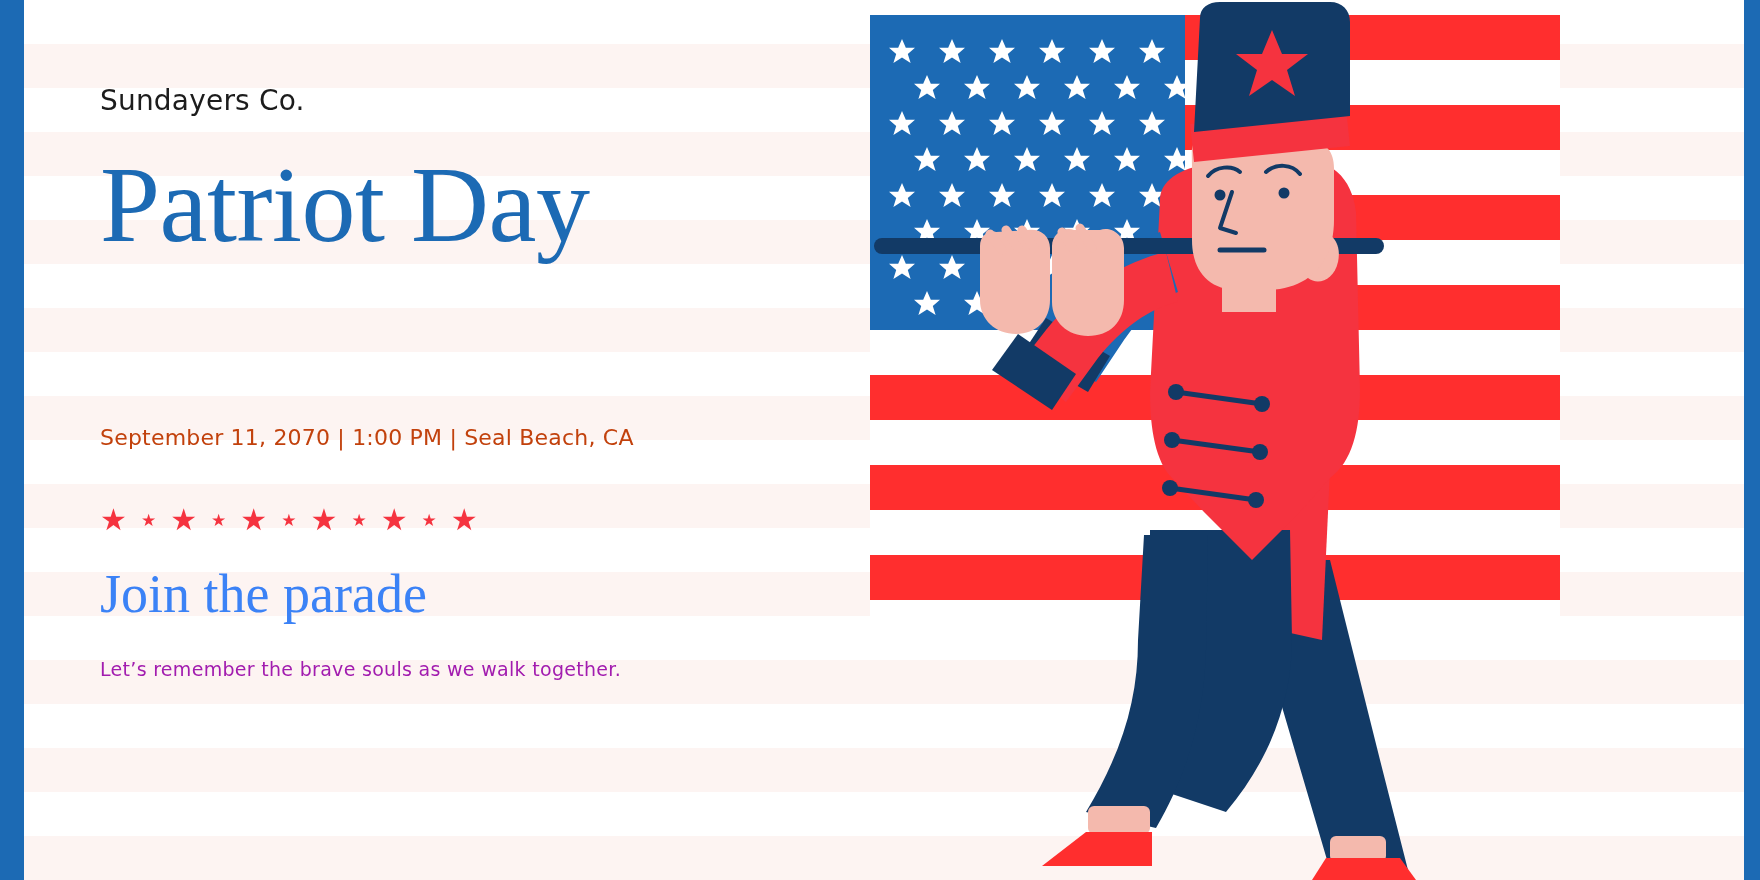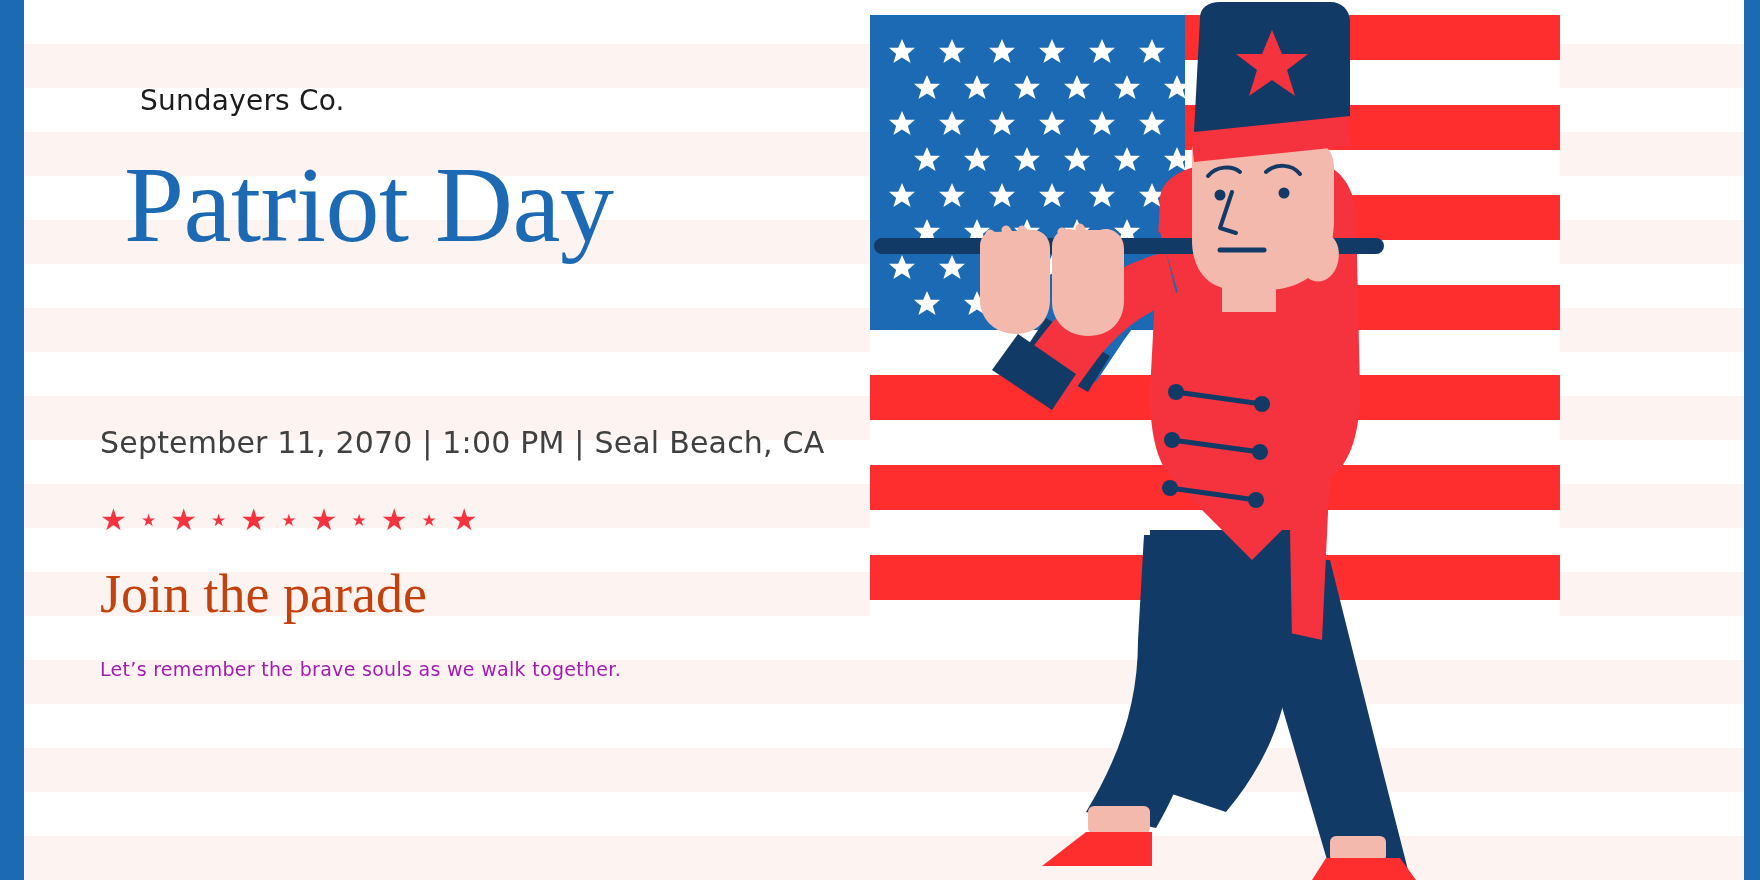--- a/index.html
+++ b/index.html
@@ -51,44 +51,42 @@
 
   #brand {
     position: absolute;
     top: 84px;
     left: 0;
     font-size: 28px;
     letter-spacing: 0.2px;
     color: #1c1c1c;
     font-family: "DejaVu Sans", sans-serif;
     white-space: nowrap;
-    margin-left: 40px;
   }
 
   #headline {
     position: absolute;
     top: 152px;
     left: 0;
     width: 740px;
     font-family: "Liberation Serif", serif;
     font-size: 108px;
     line-height: 0.99;
     font-weight: 400;
     color: #1c6ab4;
     letter-spacing: -0.5px;
-    margin-left: 24px;
   }
   #headline .hl-line { display: block; }
 
   #datetime {
     position: absolute;
     top: 425px;
     left: 0;
-    font-size: 30px;
-    color: #404040;
+    font-size: 22px;
+    color: #c2410c;
     font-family: "DejaVu Sans", sans-serif;
     white-space: nowrap;
     letter-spacing: 0.2px;
   }
 
   #star-divider {
     position: absolute;
     top: 500px;
     left: 0;
     display: flex;
@@ -104,21 +102,21 @@
   .star.lg { font-size: 30px; }
   .star.sm { font-size: 17px; }
 
   #cta {
     position: absolute;
     top: 565px;
     left: 0;
     font-family: "Liberation Serif", serif;
     font-size: 54px;
     line-height: 1.1;
-    color: #c2410c;
+    color: #3b82f6;
     white-space: nowrap;
   }
 
   #tagline {
     position: absolute;
     top: 658px;
     left: 0;
     font-size: 19px;
     color: #a21caf;
     font-family: "DejaVu Sans", sans-serif;

